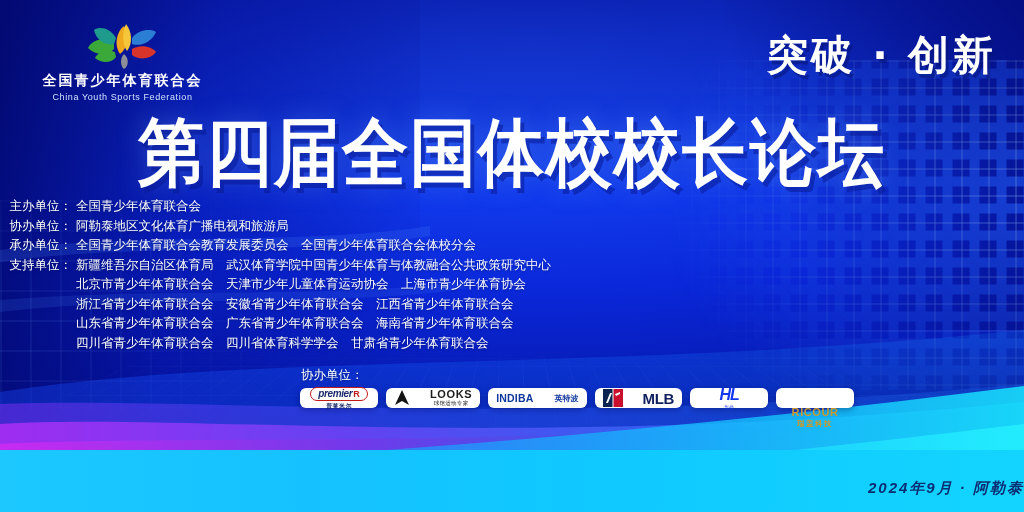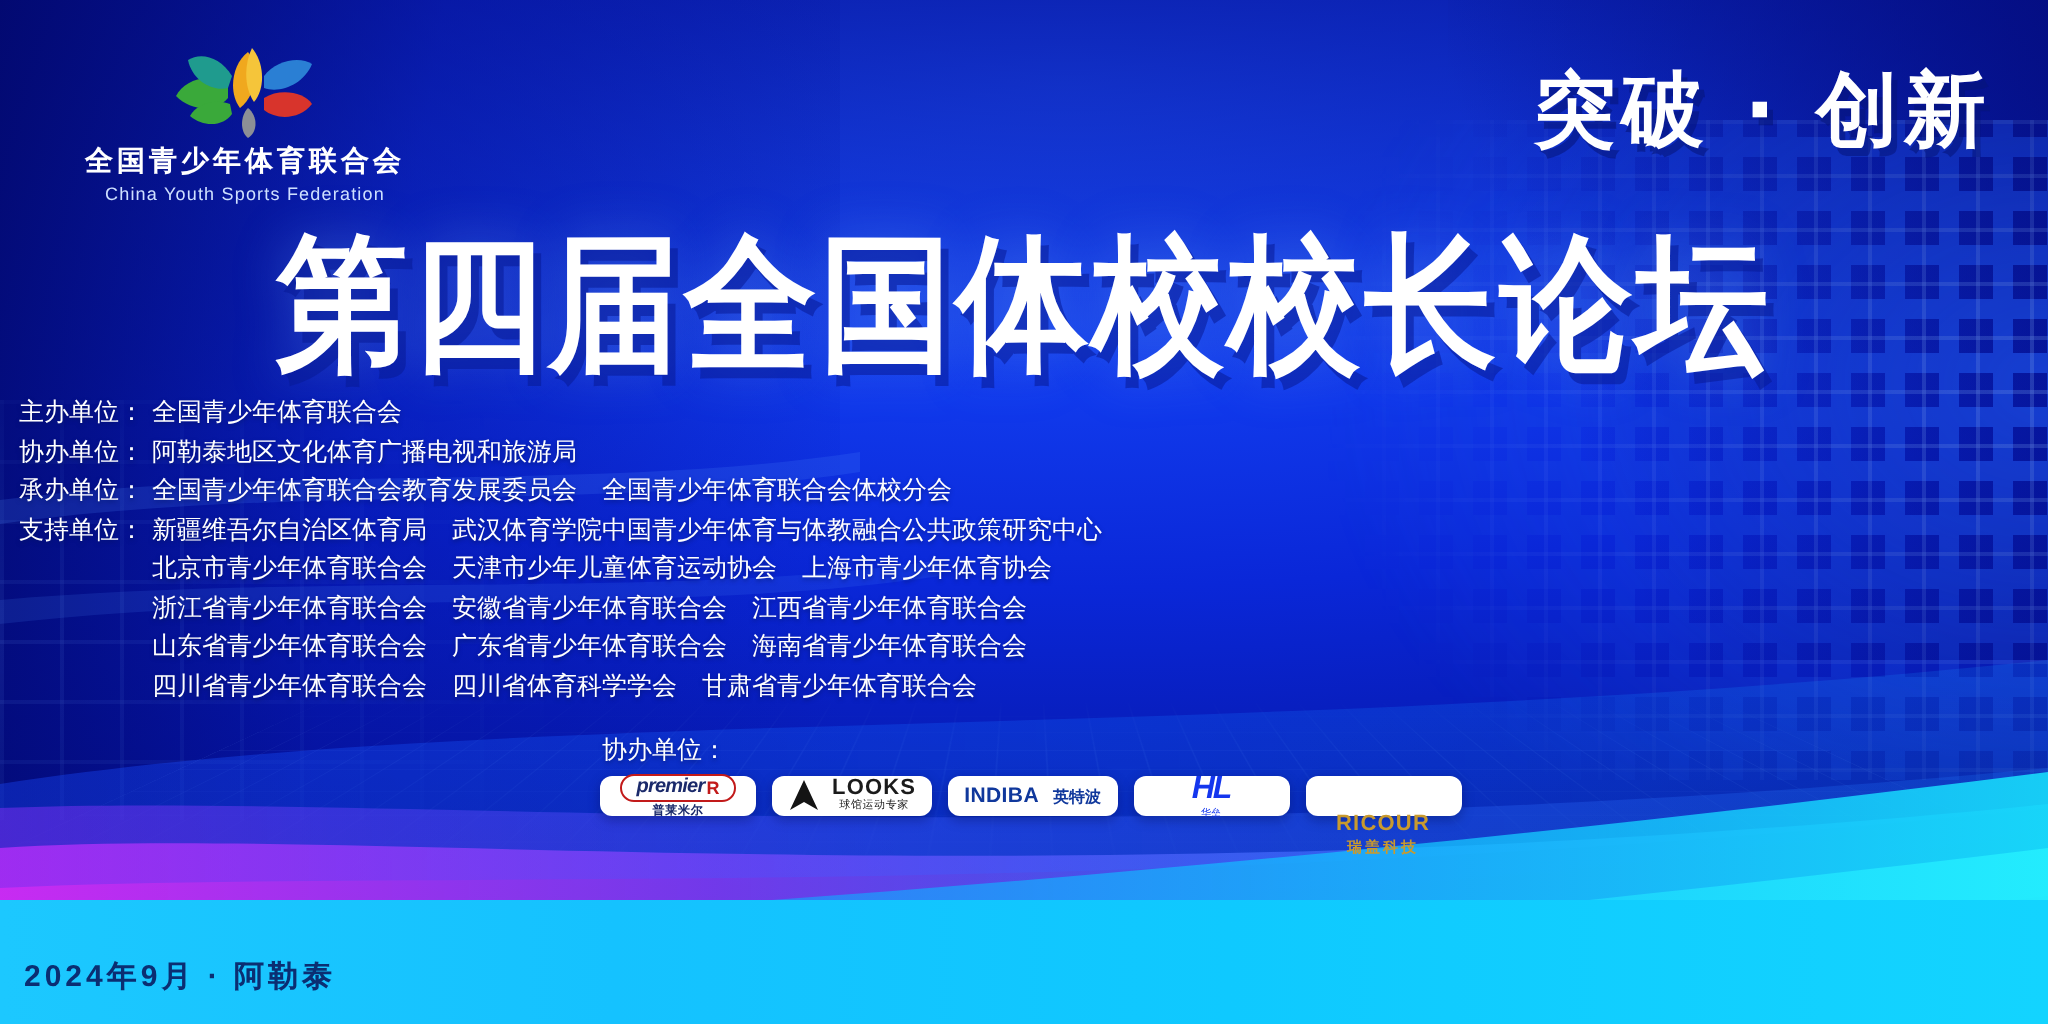--- a/index.html
+++ b/index.html
@@ -74,24 +74,25 @@
   .ribbons{position:absolute;inset:0;}
   .ribbons svg{display:block;width:1024px;height:512px;}
 
   
   .date-band{
     position:absolute;left:0;right:0;bottom:0;height:62px;
     background:linear-gradient(90deg,#1cc8ff 0%,#15c2ff 30%,#0fc9ff 60%,#13d4ff 100%);
   }
   .date-band-txt{
     position:absolute;left:12px;right:0;bottom:14px;
-    text-align:left;
+    text-align:right;
     color:#0b2e72;
     font-size:15px;letter-spacing:2px;
     font-weight:600;
+    font-style:italic;
   }
 
   
   .logo{
     position:absolute;left:30px;top:22px;width:185px;
     text-align:center;
   }
   .logo-mark{position:relative;height:48px;}
   .logo-mark svg{position:absolute;left:50%;top:0;transform:translateX(-50%);}
   .logo-cn{
@@ -161,21 +162,21 @@
     padding:0 8px;box-sizing:border-box;
   }
   .plogo-in{display:flex;flex-direction:column;align-items:center;justify-content:center;line-height:1;}
   .premier-oval{
     border:1.4px solid #c21a1a;border-radius:999px;
     padding:1px 7px;display:flex;align-items:center;gap:1px;
   }
   .premier-txt{font-size:10px;font-weight:900;font-style:italic;color:#1b2a6b;letter-spacing:-.4px;}
   .premier-r{font-size:9px;font-weight:900;color:#c21a1a;}
   .premier-cn{font-size:6px;color:#1b2a6b;font-weight:700;margin-top:2px;letter-spacing:.4px;}
-  .looks-row{display:flex;align-items:center;gap:6px;text-align:center;}
+  .looks-row{display:flex;align-items:center;gap:20px;text-align:center;}
   .looks-txt{font-size:11px;font-weight:900;color:#1b1b1b;letter-spacing:.6px;}
   .looks-cn{font-size:5.5px;color:#1b1b1b;letter-spacing:.3px;margin-top:1px;}
   .indiba{font-size:10.5px;font-weight:700;color:#10389c;letter-spacing:.2px;}
   .indiba-cn{font-size:8px;font-weight:700;color:#10389c;margin-left:1px;}
   .mlb-txt{font-size:15px;font-weight:900;color:#10205c;letter-spacing:-.3px;}
   .hl-txt{font-size:16px;font-weight:900;color:#1436ee;font-style:italic;letter-spacing:-1px;}
   .hl-cn{font-size:5px;color:#1436ee;margin-top:2px;}
   .ricour{font-size:11px;font-weight:900;color:#c99a2e;letter-spacing:.6px;margin-top:39px;}
   .ricour-cn{font-size:7.5px;font-weight:700;color:#c99a2e;letter-spacing:1.5px;margin-top:2px;}
 </style>
@@ -323,20 +324,31 @@
       </div>
     </div>
 
     <div class="plogo">
       <div class="looks-row">
         <span class="indiba">INDIBA</span>
         <span class="indiba-cn">英特波</span>
       </div>
     </div>
 
+    <div class="plogo">
+      <div class="looks-row">
+        <svg width="20" height="20" viewBox="0 0 20 20" xmlns="http://www.w3.org/2000/svg">
+          <rect x="0" y="1" width="9.5" height="18" fill="#0a2351"></rect>
+          <rect x="10.5" y="1" width="9.5" height="18" fill="#c8102e"></rect>
+          <path d="M3 15 L7 5 L9 5 L5 15 Z" fill="#ffffff"></path>
+          <path d="M12 6 L17 4 L17 6 L13 8 Z" fill="#ffffff"></path>
+        </svg>
+        <span class="mlb-txt">MLB</span>
+      </div>
+    </div>
 
     <div class="plogo">
       <div class="plogo-in">
         <span class="hl-txt">HL</span>
         <span class="hl-cn">华垒</span>
       </div>
     </div>
 
     <div class="plogo">
       <div class="plogo-in">

